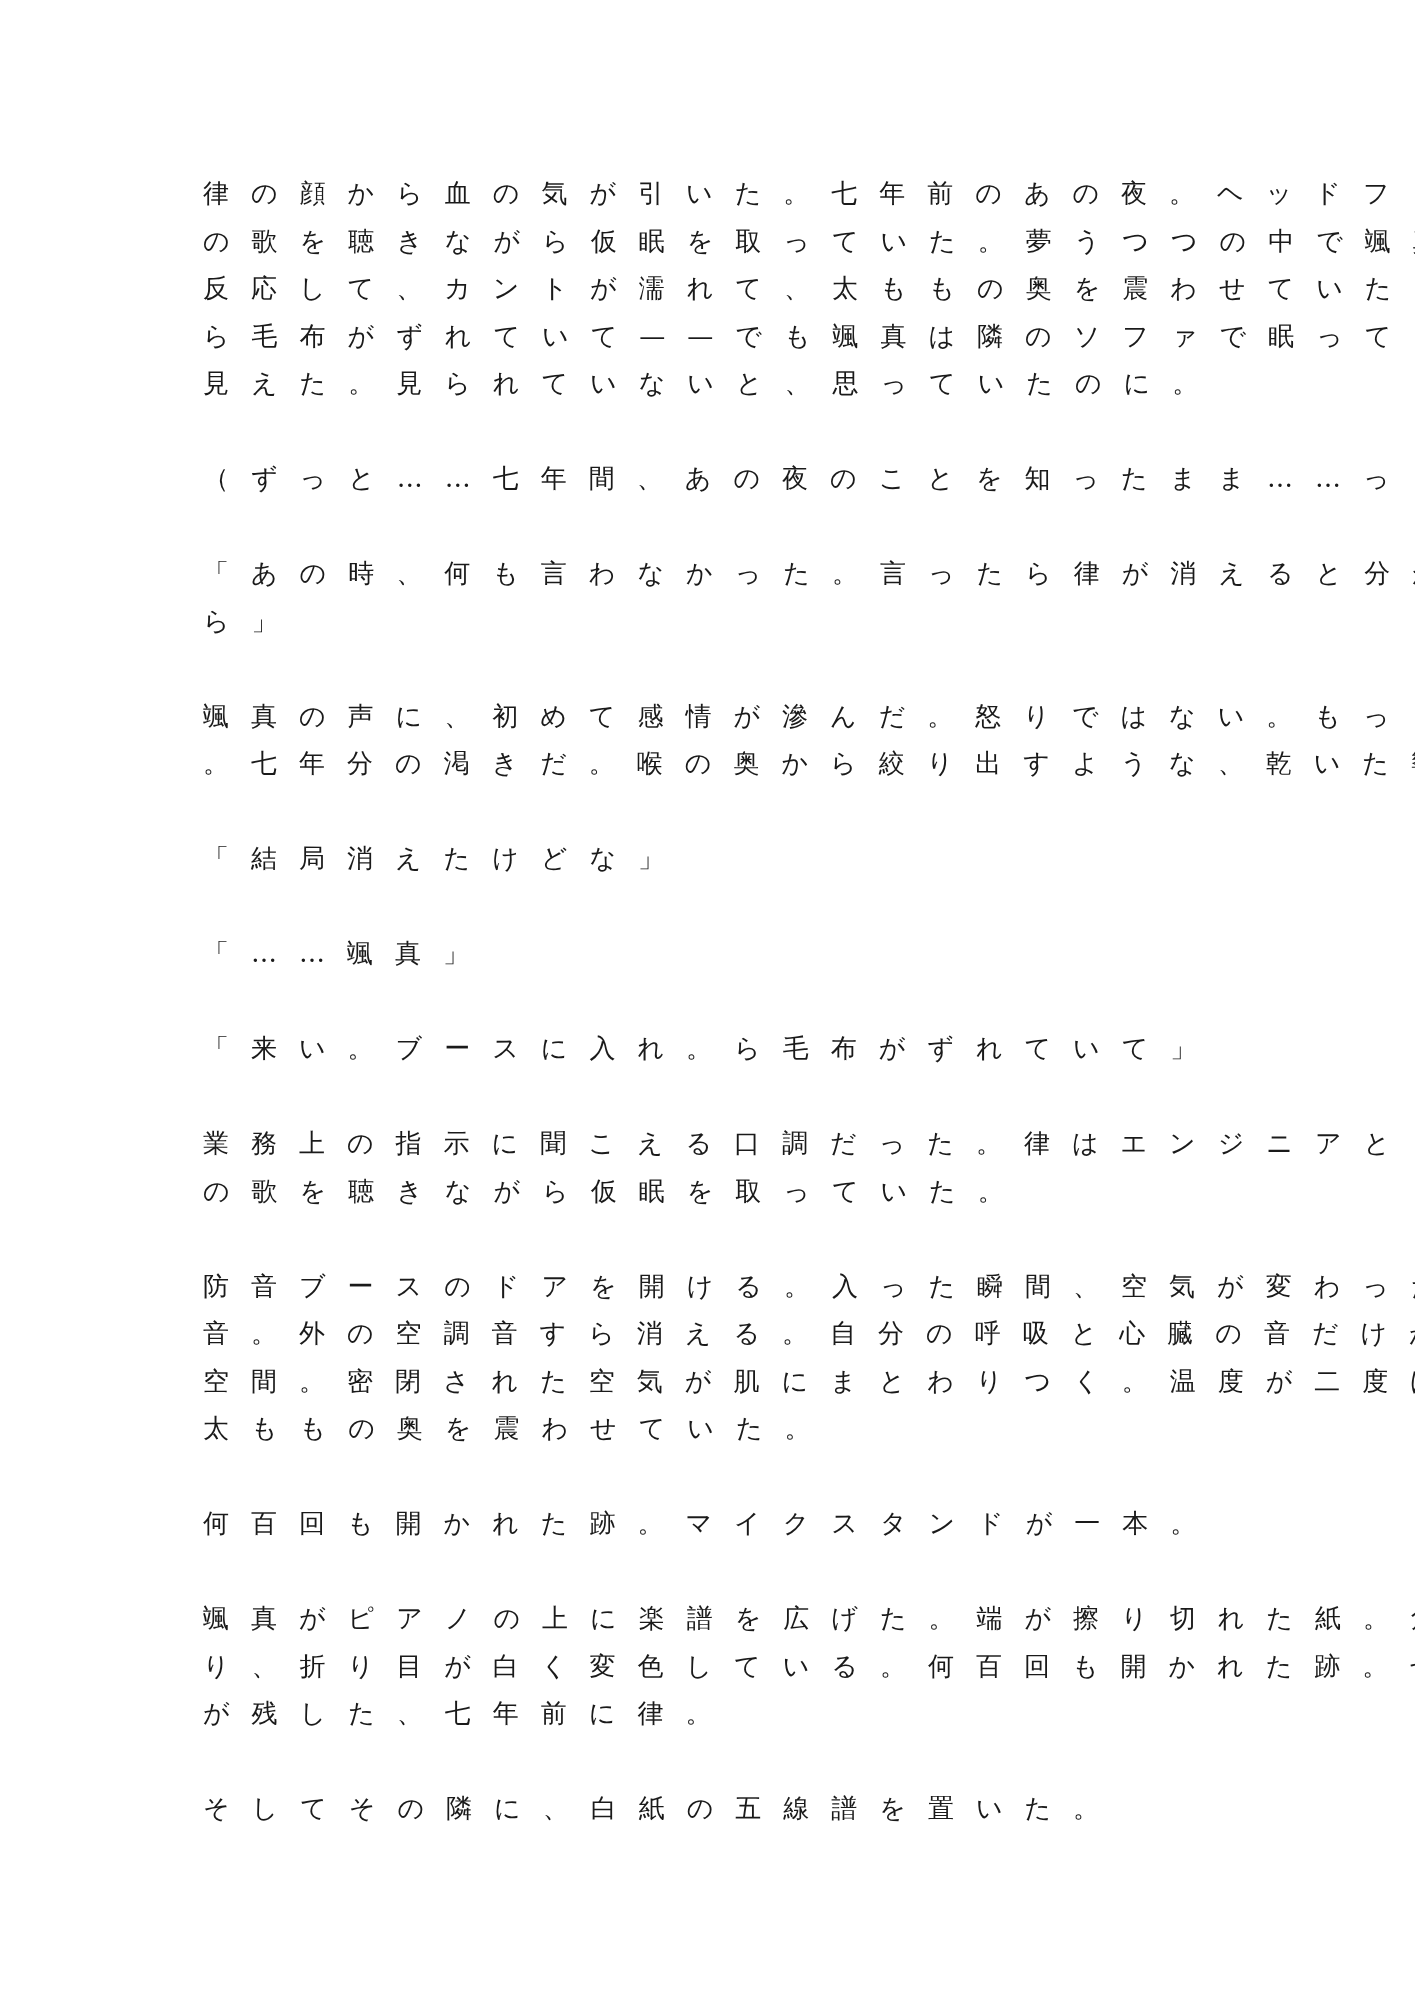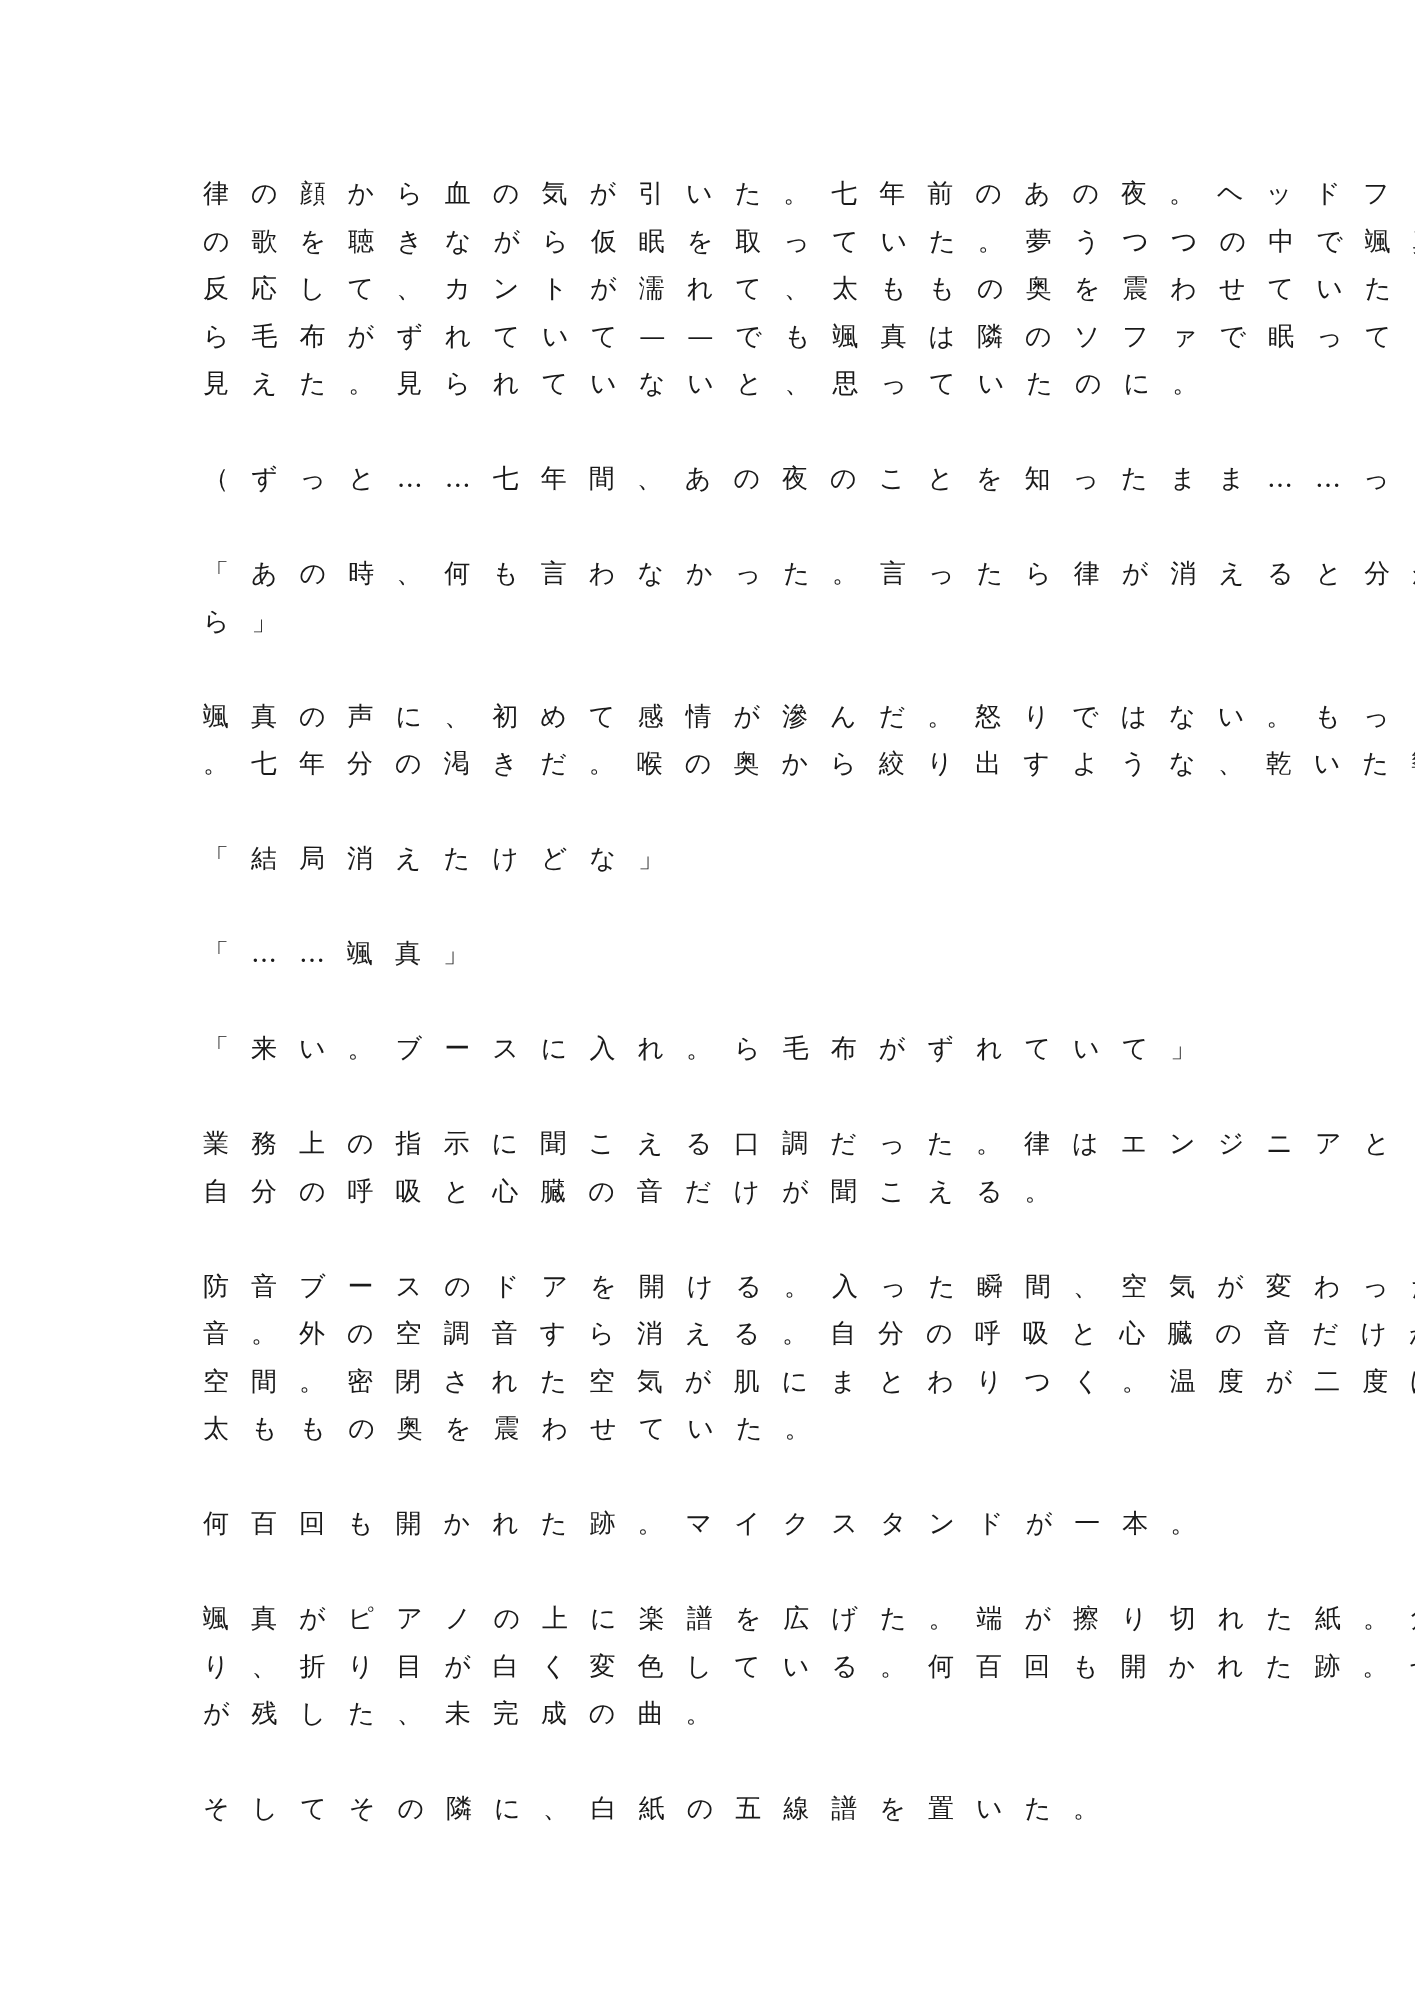--- a/index.html
+++ b/index.html
@@ -69,37 +69,37 @@
   <p class="para">
     <span class="line">「……颯真」</span>
   </p>
 
   <p class="para">
     <span class="line">「来い。ブースに入れ。ら毛布がずれていて」</span>
   </p>
 
   <p class="para">
     <span class="line">業務上の指示に聞こえる口調だった。律はエンジニアとして、それ</span>
-    <span class="line">自分の呼吸と心臓の音だけが聞こえる。</span>
+    <span class="line">の歌を聴きながら仮眠を取っていた。</span>
   </p>
 
   <p class="para">
     <span class="line">防音ブースのドアを開ける。入った瞬間、空気が変わった。完全防</span>
     <span class="line">音。外の空調音すら消える。自分の呼吸と心臓の音だけが聞こえる</span>
     <span class="line">空間。密閉された空気が肌にまとわりつく。温度が二度ほど低い。</span>
     <span class="line">太ももの奥を震わせていた。</span>
   </p>
 
   <p class="para">
     <span class="line">何百回も開かれた跡。マイクスタンドが一本。</span>
   </p>
 
   <p class="para">
     <span class="line">颯真がピアノの上に楽譜を広げた。端が擦り切れた紙。角が丸くな</span>
     <span class="line">り、折り目が白く変色している。何百回も開かれた跡。七年前に律</span>
-    <span class="line">が残した、未完成の曲。</span>
+    <span class="line">が残した、七年前に律。</span>
   </p>
 
   <p class="para">
     <span class="line">そしてその隣に、白紙の五線譜を置いた。</span>
   </p>
 
 </div>
 
 </body></html>

